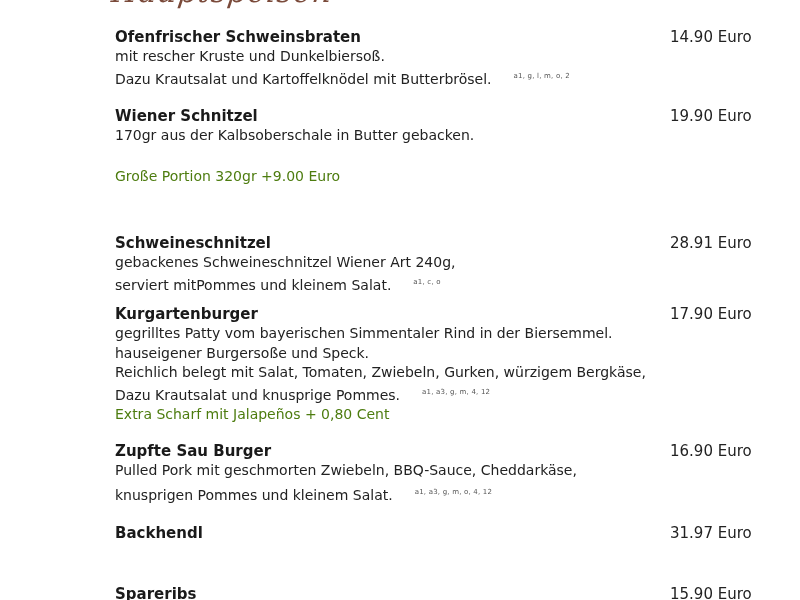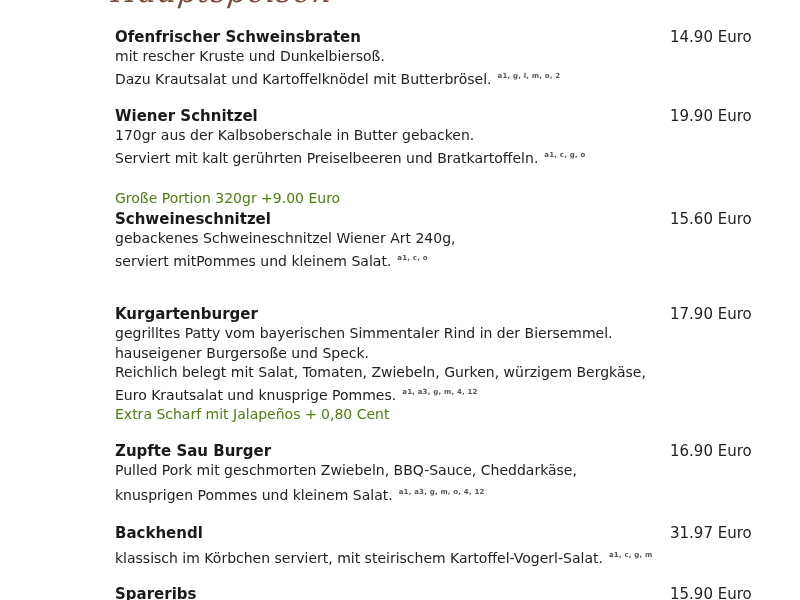--- a/index.html
+++ b/index.html
@@ -55,23 +55,22 @@
     .desc-line {
       font-size: 14px;
       line-height: 19.5px;
       color: #222222;
       white-space: nowrap;
     }
     .allergens {
       font-size: 7px;
       color: #555555;
       vertical-align: 6px;
-      margin-left: 6px;
+      margin-left: 22px;
       letter-spacing: 0.2px;
-      font-weight: bold;
     }
     .extra-line {
       font-size: 14px;
       line-height: 19px;
       color: #4d7c0f;
       white-space: nowrap;
     }
   </style>
 </head>
 <body>
@@ -84,52 +83,50 @@
     <div class="item-name">Ofenfrischer Schweinsbraten</div>
     <div class="item-price">14.90 Euro</div>
     <div class="desc-line">mit rescher Kruste und Dunkelbiersoß.</div>
     <div class="desc-line"><span>Dazu Krautsalat und Kartoffelknödel mit Butterbrösel.</span><span class="allergens">a1, g, l, m, o, 2</span></div>
   </div>
 
   <div class="item" style="top:107px;">
     <div class="item-name">Wiener Schnitzel</div>
     <div class="item-price">19.90 Euro</div>
     <div class="desc-line">170gr aus der Kalbsoberschale in Butter gebacken.</div>
-    <div class="desc-line"><span>Serviert mit kalt gerührten Preiselbeeren und Bratkartoffeln.</span><span class="allergens">a1, c, g, o</span></div>
     <div class="extra-line" style="margin-top:21px;">Große Portion 320gr  +9.00 Euro</div>
   </div>
 
-  <div class="item" style="top:210px;">
+  <div class="item" style="top:234px;">
     <div class="item-name">Schweineschnitzel</div>
-    <div class="item-price">15.60 Euro</div>
+    <div class="item-price">28.91 Euro</div>
     <div class="desc-line">gebackenes Schweineschnitzel Wiener Art 240g,</div>
     <div class="desc-line"><span>serviert mitPommes und kleinem Salat.</span><span class="allergens">a1, c, o</span></div>
   </div>
 
   <div class="item" style="top:305px;">
     <div class="item-name">Kurgartenburger</div>
     <div class="item-price">17.90 Euro</div>
     <div class="desc-line">gegrilltes Patty vom bayerischen Simmentaler Rind in der Biersemmel.</div>
     <div class="desc-line">hauseigener Burgersoße und Speck.</div>
     <div class="desc-line">Reichlich belegt mit Salat, Tomaten, Zwiebeln, Gurken, würzigem Bergkäse,</div>
-    <div class="desc-line"><span>Euro Krautsalat und knusprige Pommes.</span><span class="allergens">a1, a3, g, m, 4, 12</span></div>
+    <div class="desc-line"><span>Dazu Krautsalat und knusprige Pommes.</span><span class="allergens">a1, a3, g, m, 4, 12</span></div>
     <div class="extra-line">Extra Scharf mit Jalapeños + 0,80 Cent</div>
   </div>
 
   <div class="item" style="top:442px;">
     <div class="item-name">Zupfte Sau Burger</div>
     <div class="item-price">16.90 Euro</div>
     <div class="desc-line">Pulled Pork mit geschmorten Zwiebeln, BBQ-Sauce, Cheddarkäse,</div>
     <div class="desc-line" style="margin-top:2px;"><span>knusprigen Pommes und kleinem Salat.</span><span class="allergens">a1, a3, g, m, o, 4, 12</span></div>
   </div>
 
   <div class="item" style="top:524px;">
     <div class="item-name">Backhendl</div>
     <div class="item-price">31.97 Euro</div>
-    <div class="desc-line" style="margin-top:3px;"><span>klassisch im Körbchen serviert, mit steirischem Kartoffel-Vogerl-Salat.</span><span class="allergens">a1, c, g, m</span></div>
   </div>
 
   <div class="item" style="top:585px;">
     <div class="item-name">Spareribs</div>
     <div class="item-price">15.90 Euro</div>
   </div>
 
 </div>
 
 </body></html>

